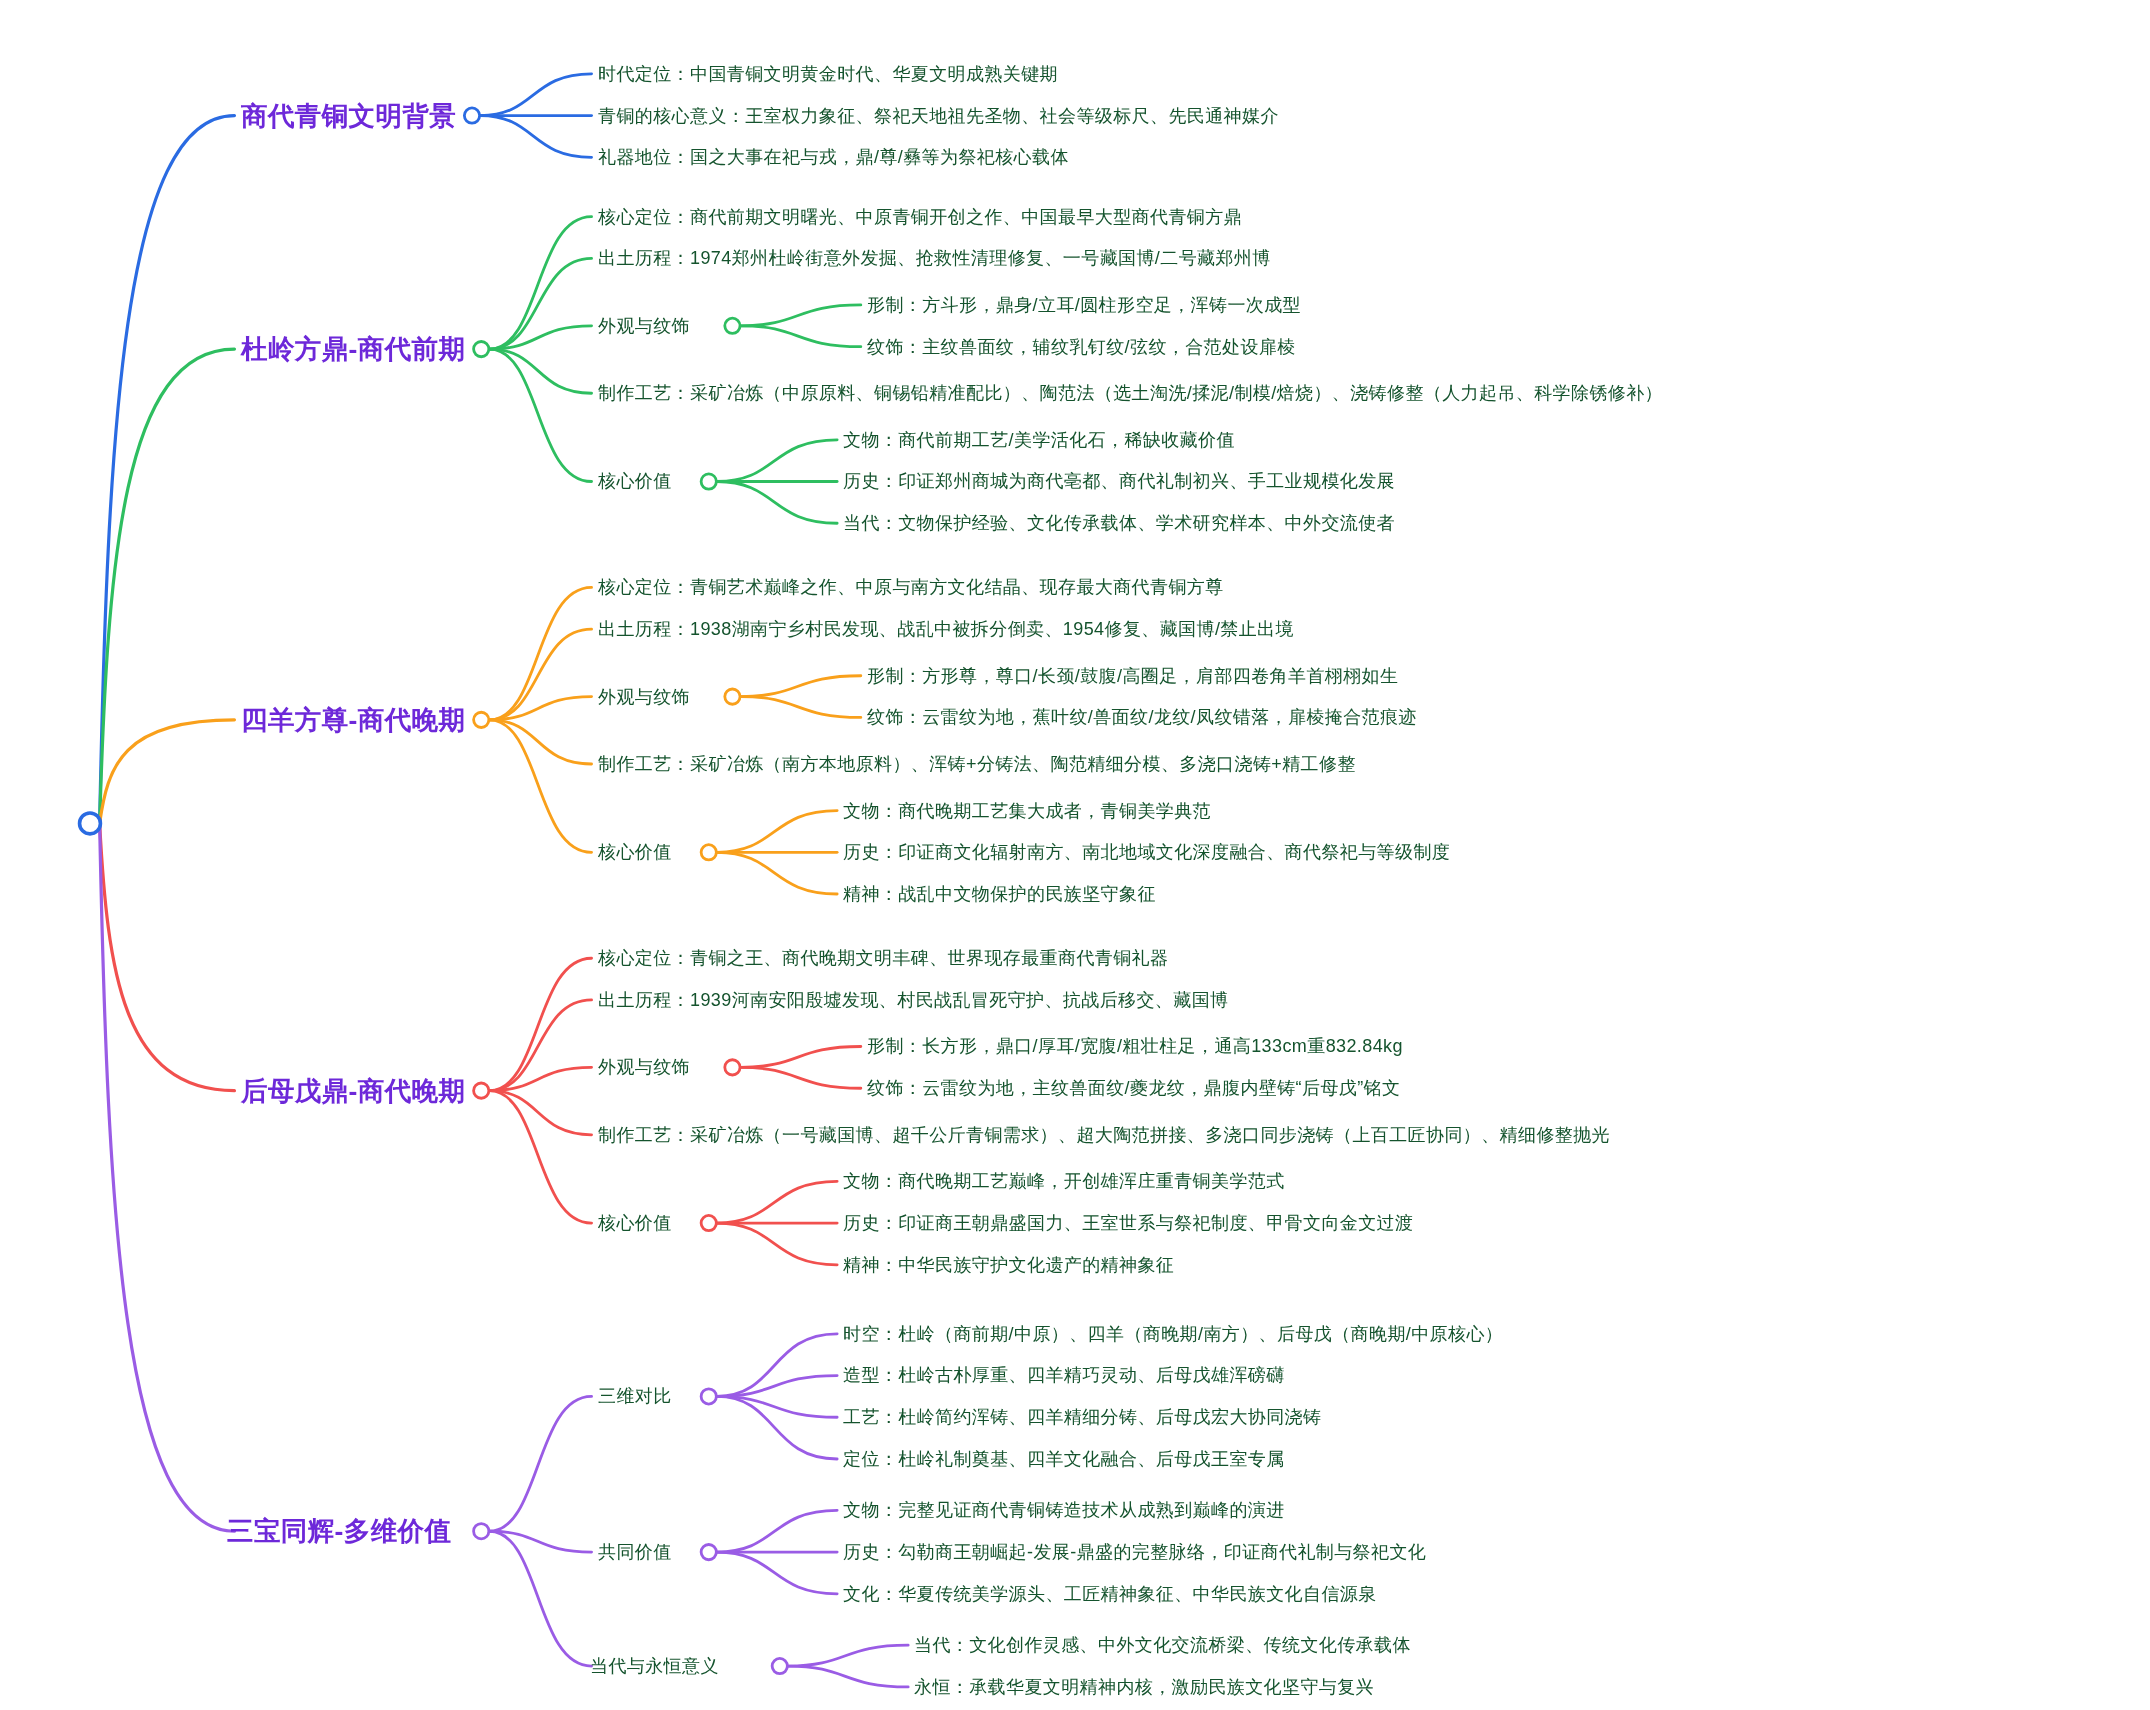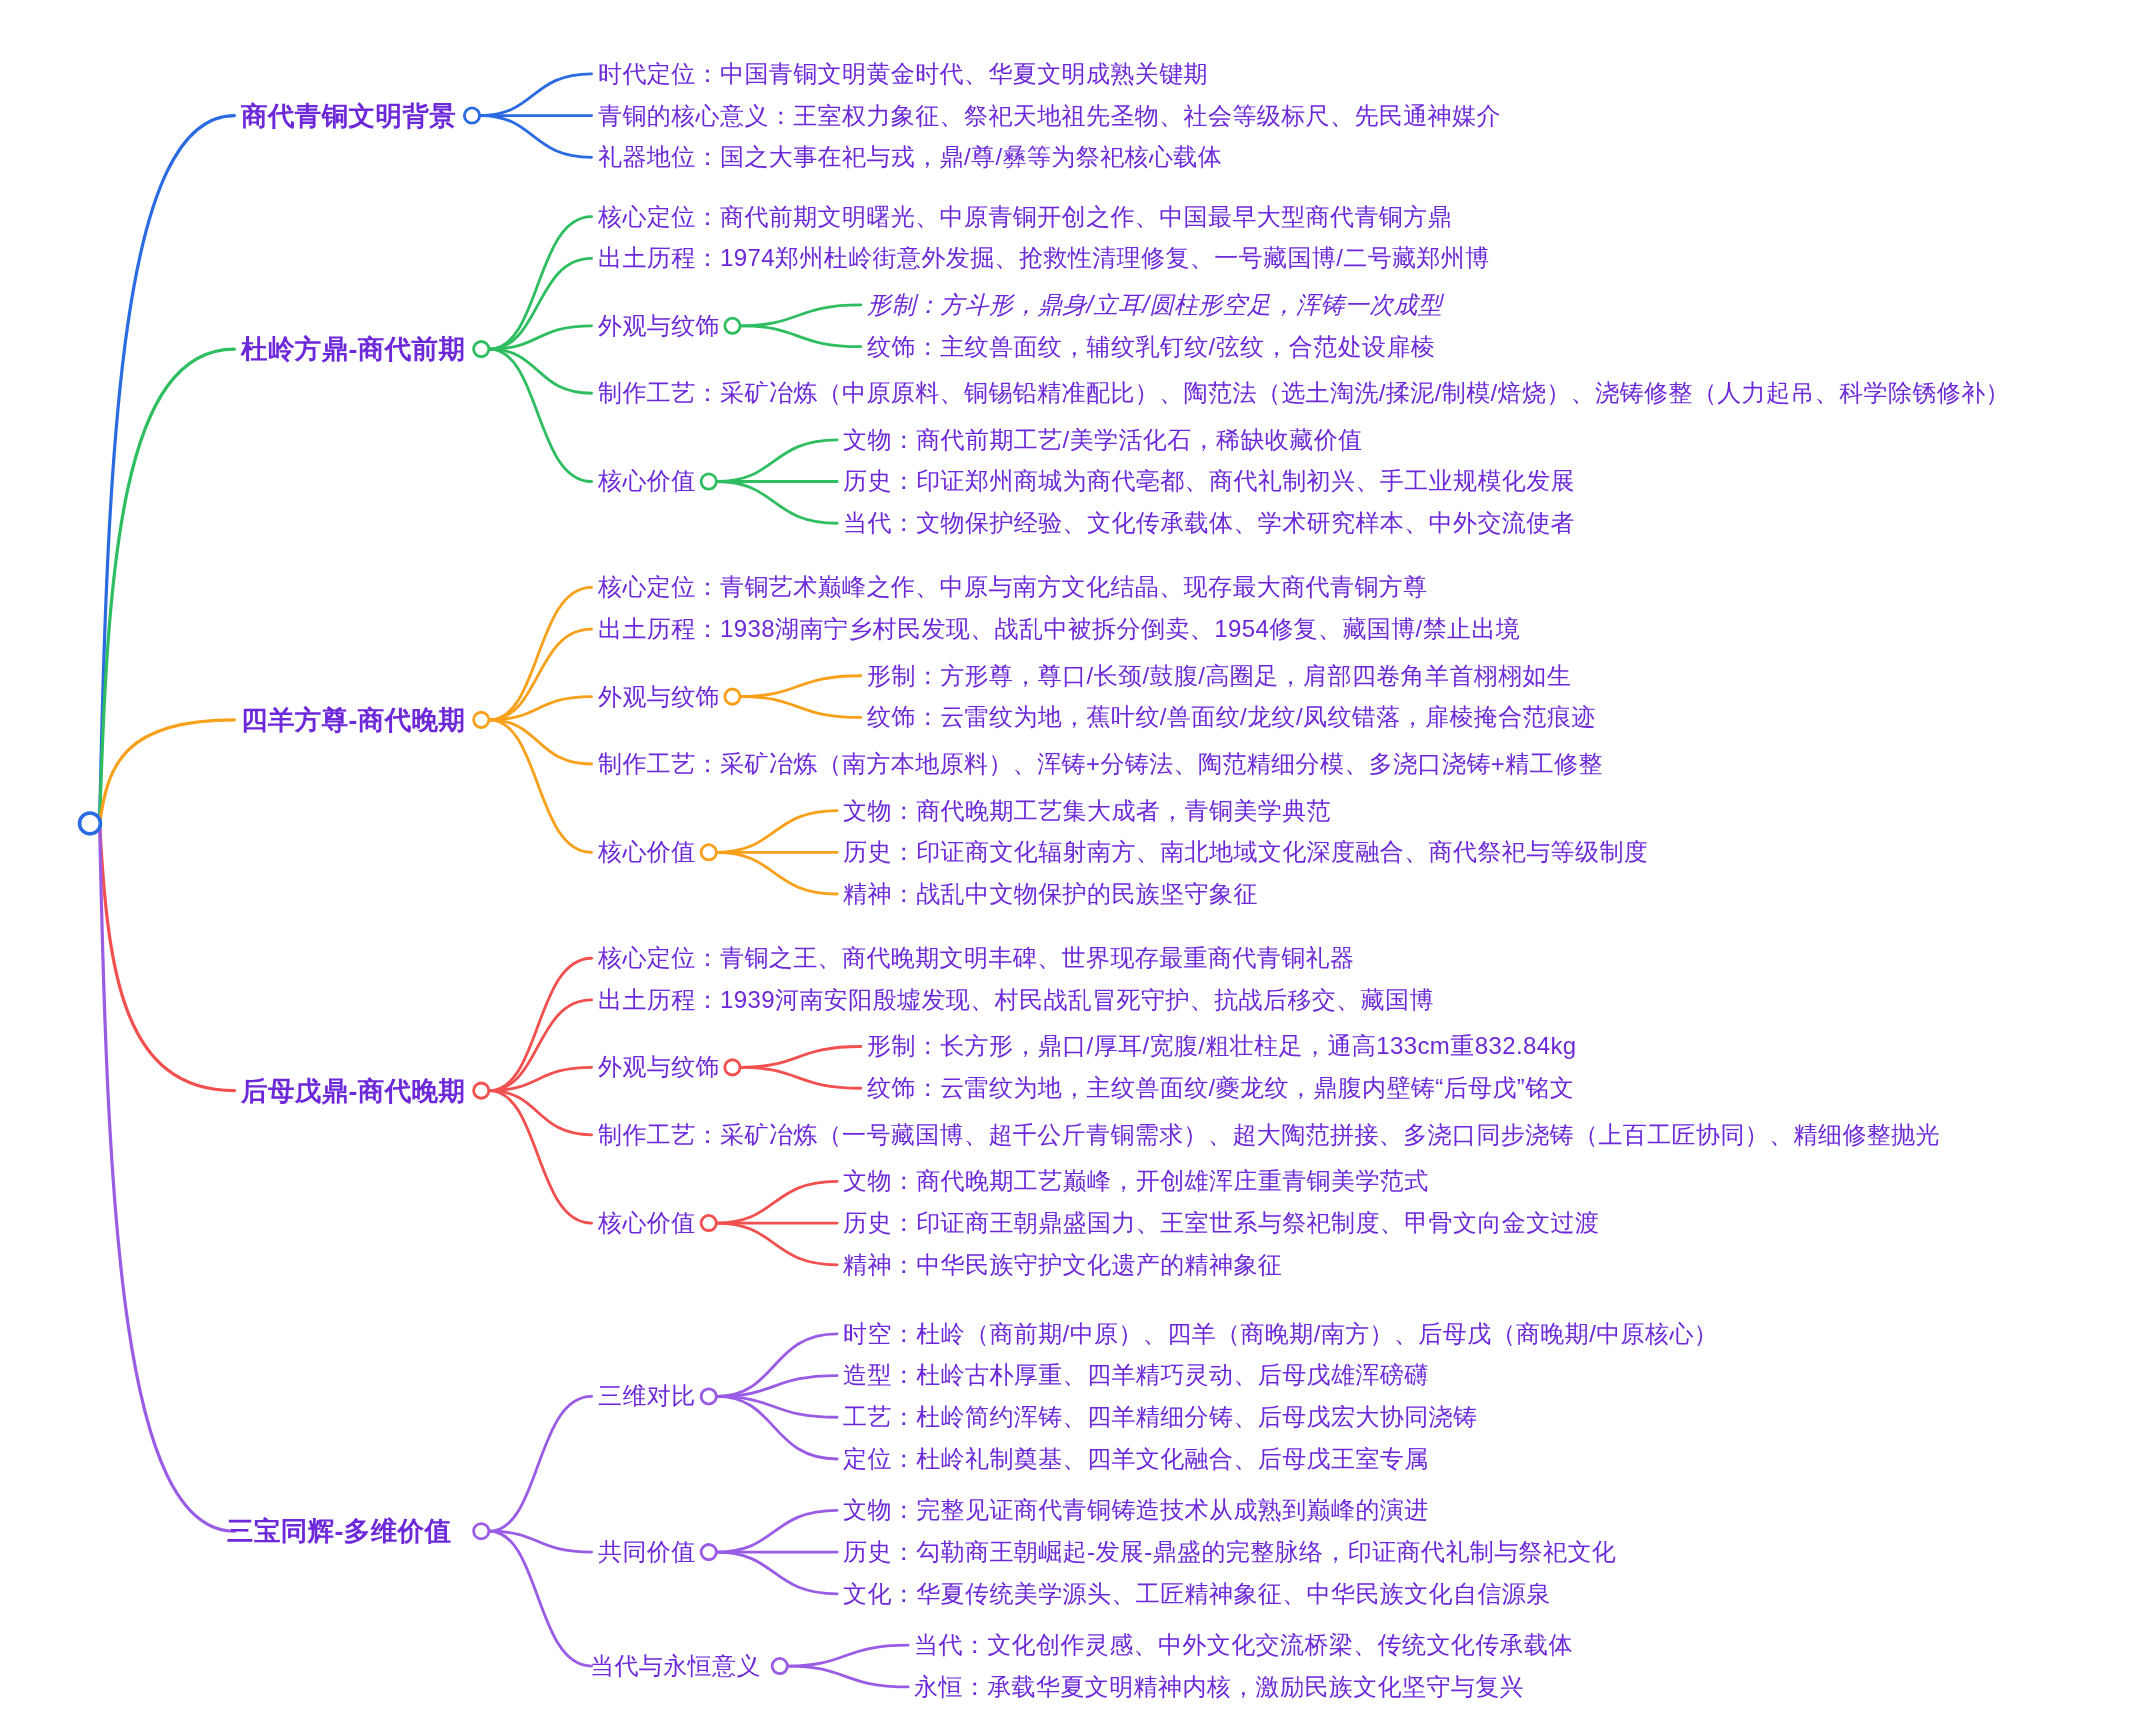--- a/index.html
+++ b/index.html
@@ -8,22 +8,22 @@
     width:2151px;height:1711px;
     font-family:"Liberation Sans","DejaVu Sans",sans-serif;
     overflow:hidden;
     background:#ffffff;
   }
   #edges{position:absolute;left:0;top:0;}
   .node{
     position:absolute;
     transform:translateY(-50%);
     white-space:nowrap;
-    color:#6d28d9;
-    font-size:24px;
+    color:#14532d;
+    font-size:18px;
     line-height:1.15;
     letter-spacing:0.4px;
   }
   .d1{font-weight:bold;font-size:26.5px;color:#6d28d9;}
 </style>
 </head>
 <body>
 
 <div id="mindmap">
   <svg id="edges" width="2151" height="1711" viewBox="0 0 2680 2132">
@@ -95,21 +95,21 @@
     </svg>
   <div id="nodes">
       <div class="node d1" style="left: 241px; top: 116px;">商代青铜文明背景</div>
       <div class="node d2" style="left: 598px; top: 74px;">时代定位：中国青铜文明黄金时代、华夏文明成熟关键期</div>
       <div class="node d2" style="left: 598px; top: 116px;">青铜的核心意义：王室权力象征、祭祀天地祖先圣物、社会等级标尺、先民通神媒介</div>
       <div class="node d2" style="left: 598px; top: 157px;">礼器地位：国之大事在祀与戎，鼎/尊/彝等为祭祀核心载体</div>
       <div class="node d1" style="left: 241px; top: 349px;">杜岭方鼎-商代前期</div>
       <div class="node d2" style="left: 598px; top: 217px;">核心定位：商代前期文明曙光、中原青铜开创之作、中国最早大型商代青铜方鼎</div>
       <div class="node d2" style="left: 598px; top: 258px; text-align: right;">出土历程：1974郑州杜岭街意外发掘、抢救性清理修复、一号藏国博/二号藏郑州博</div>
       <div class="node d2" style="left: 598px; top: 326px;">外观与纹饰</div>
-      <div class="node d3" style="left: 867px; top: 305px; font-style: italic;">形制：方斗形，鼎身/立耳/圆柱形空足，浑铸一次成型</div>
+      <div class="node d3" style="left: 867px; top: 305px;">形制：方斗形，鼎身/立耳/圆柱形空足，浑铸一次成型</div>
       <div class="node d3" style="left: 867px; top: 347px;">纹饰：主纹兽面纹，辅纹乳钉纹/弦纹，合范处设扉棱</div>
       <div class="node d2" style="left: 598px; top: 393px;">制作工艺：采矿冶炼（中原原料、铜锡铅精准配比）、陶范法（选土淘洗/揉泥/制模/焙烧）、浇铸修整（人力起吊、科学除锈修补）</div>
       <div class="node d2" style="left: 598px; top: 481px;">核心价值</div>
       <div class="node d3" style="left: 843px; top: 440px;">文物：商代前期工艺/美学活化石，稀缺收藏价值</div>
       <div class="node d3" style="left: 843px; top: 481px;">历史：印证郑州商城为商代亳都、商代礼制初兴、手工业规模化发展</div>
       <div class="node d3" style="left: 843px; top: 523px;">当代：文物保护经验、文化传承载体、学术研究样本、中外交流使者</div>
       <div class="node d1" style="left: 241px; top: 720px;">四羊方尊-商代晚期</div>
       <div class="node d2" style="left: 598px; top: 587px;">核心定位：青铜艺术巅峰之作、中原与南方文化结晶、现存最大商代青铜方尊</div>
       <div class="node d2" style="left: 598px; top: 629px;">出土历程：1938湖南宁乡村民发现、战乱中被拆分倒卖、1954修复、藏国博/禁止出境</div>
       <div class="node d2" style="left: 598px; top: 697px;">外观与纹饰</div>

